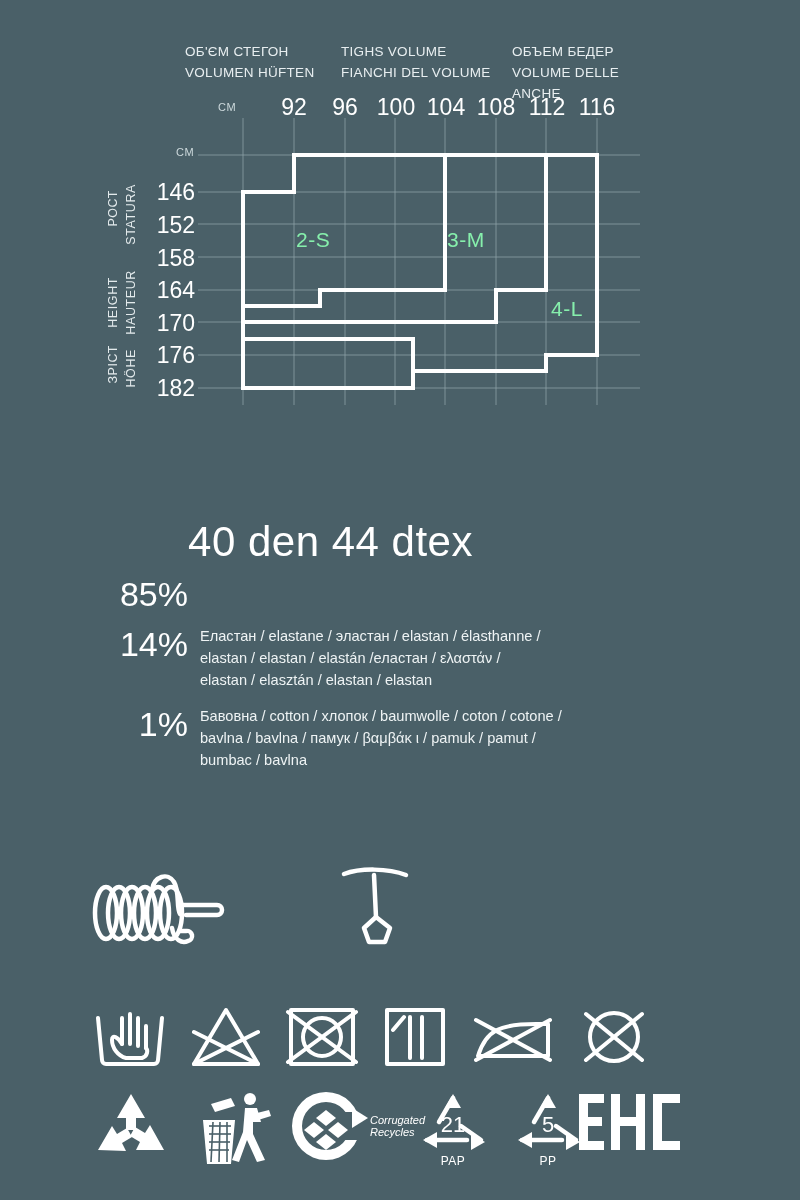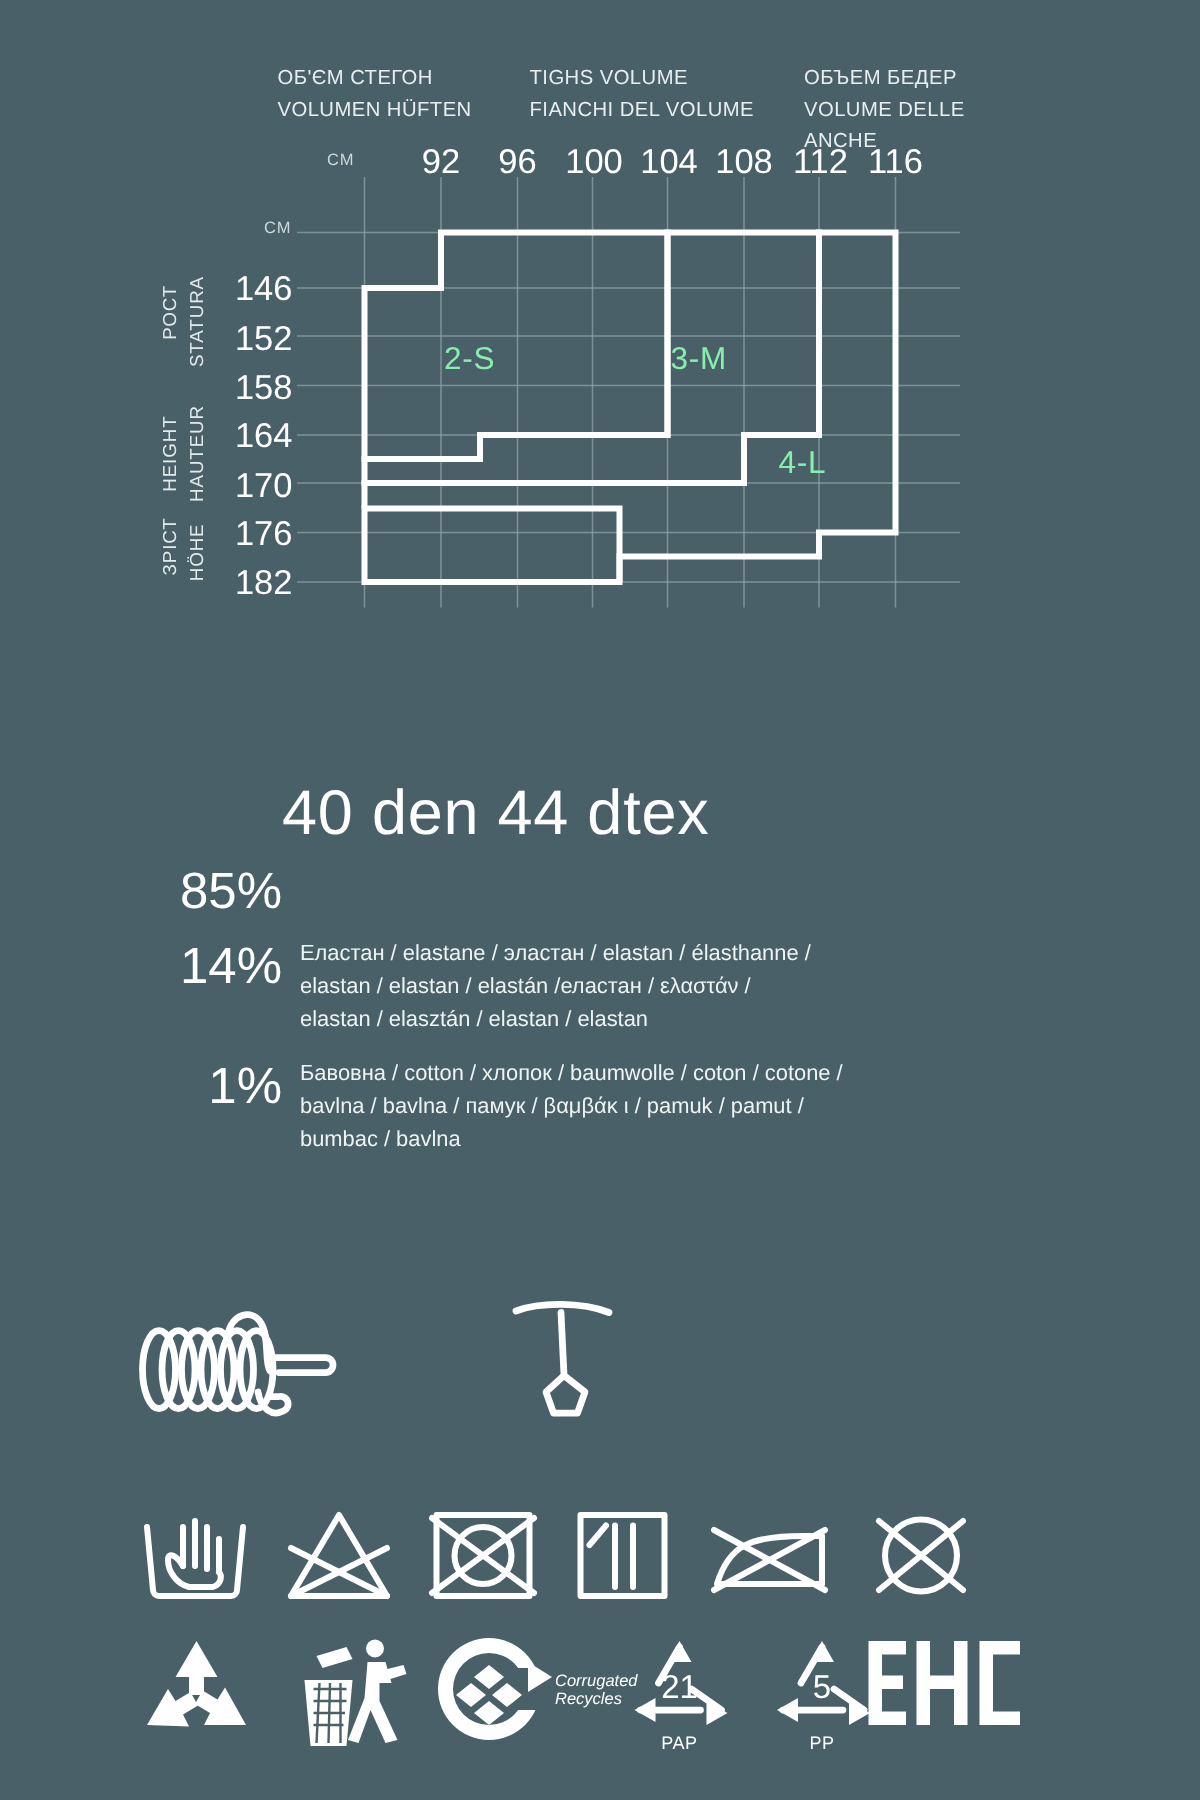--- a/index.html
+++ b/index.html
@@ -8,26 +8,26 @@
     background: #4a6068;
     font-family: "Liberation Sans", sans-serif;
     color: #ffffff;
     overflow: hidden;
   }
   .page { position: relative; width: 800px; height: 1200px; }
 
   
   .chart-headers {
     position: absolute; left: 185px; top: 41px;
-    display: flex; gap: 0;
+    display: flex; gap: 16px;
     font-size: 13.5px; letter-spacing: 0.3px;
     color: #e8eef0;
   }
   .chart-headers .hblock { width: 140px; line-height: 21px; }
-  .chart-headers .hblock.w2 { width: 155px; margin-left: 28px; }
+  .chart-headers .hblock.w2 { width: 155px; }
 
   
   .chart-wrap { position: absolute; left: 0; top: 0; width: 724px; height: 420px; }
   .chart-svg { position: absolute; left: 0; top: 0; }
 
   .axis-top-cm {
     position: absolute; left: 218px; top: 101px;
     font-size: 11px; color: #cdd9dc; letter-spacing: .5px;
   }
   .axis-left-cm {
@@ -166,21 +166,21 @@
 
     <div class="vlabel" style="left:106px; top:190px">РОСТ</div>
     <div class="vlabel" style="left:124px; top:184px">STATURA</div>
     <div class="vlabel" style="left:106px; top:277px">HEIGHT</div>
     <div class="vlabel" style="left:124px; top:270px">HAUTEUR</div>
     <div class="vlabel" style="left:106px; top:345px">ЗРІСТ</div>
     <div class="vlabel" style="left:124px; top:349px">HÖHE</div>
 
     <div class="cell-label" style="left:296px; top:228px">2-S</div>
     <div class="cell-label" style="left:447px; top:228px">3-M</div>
-    <div class="cell-label" style="left:519px; top:297px">4-L</div>
+    <div class="cell-label" style="left:551px; top:297px">4-L</div>
   </div>
 
 
   <div class="den-title">40 den  44 dtex</div>
 
   <div class="comp">
 
     <div class="comp-row">
       <div class="comp-pct">85%</div>
     </div>

